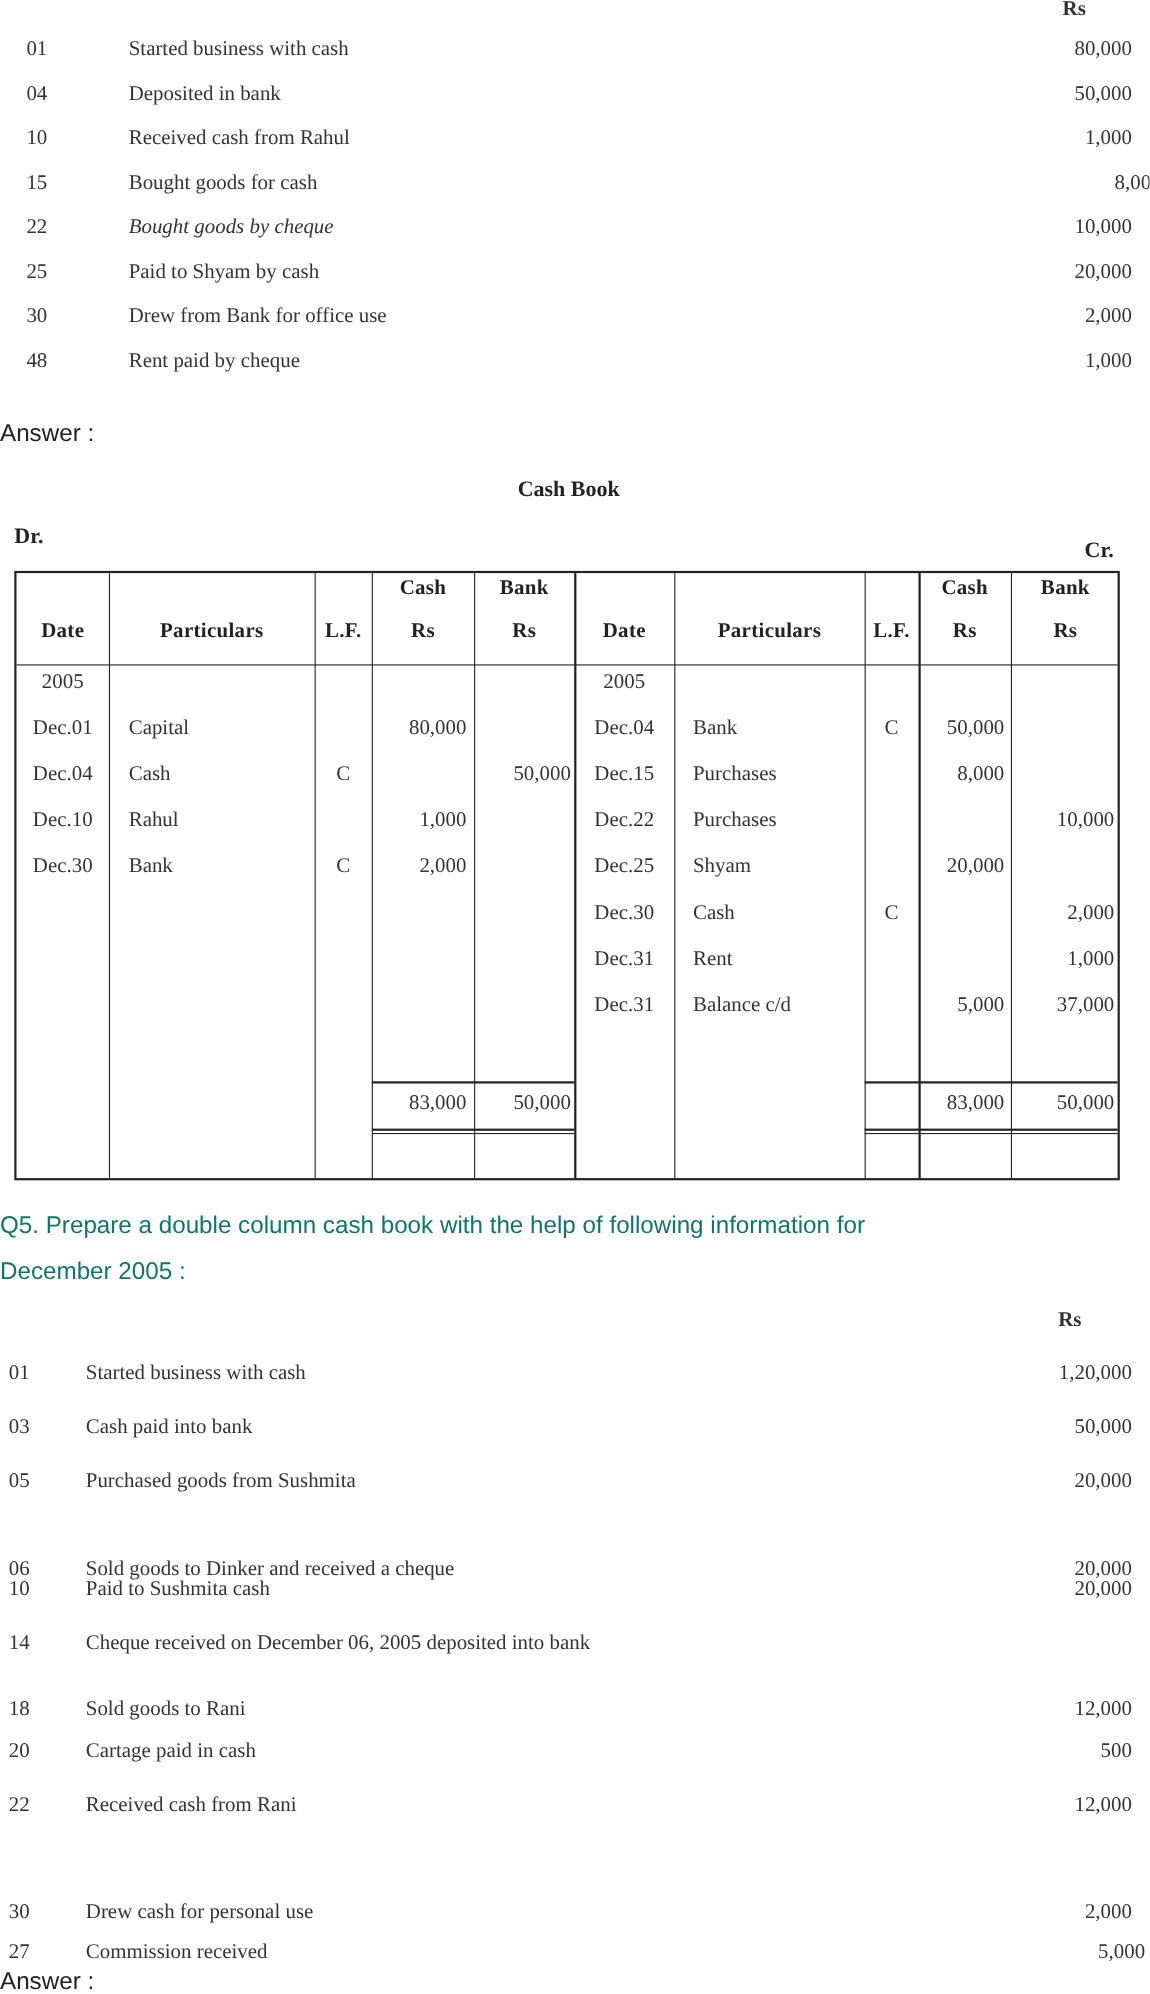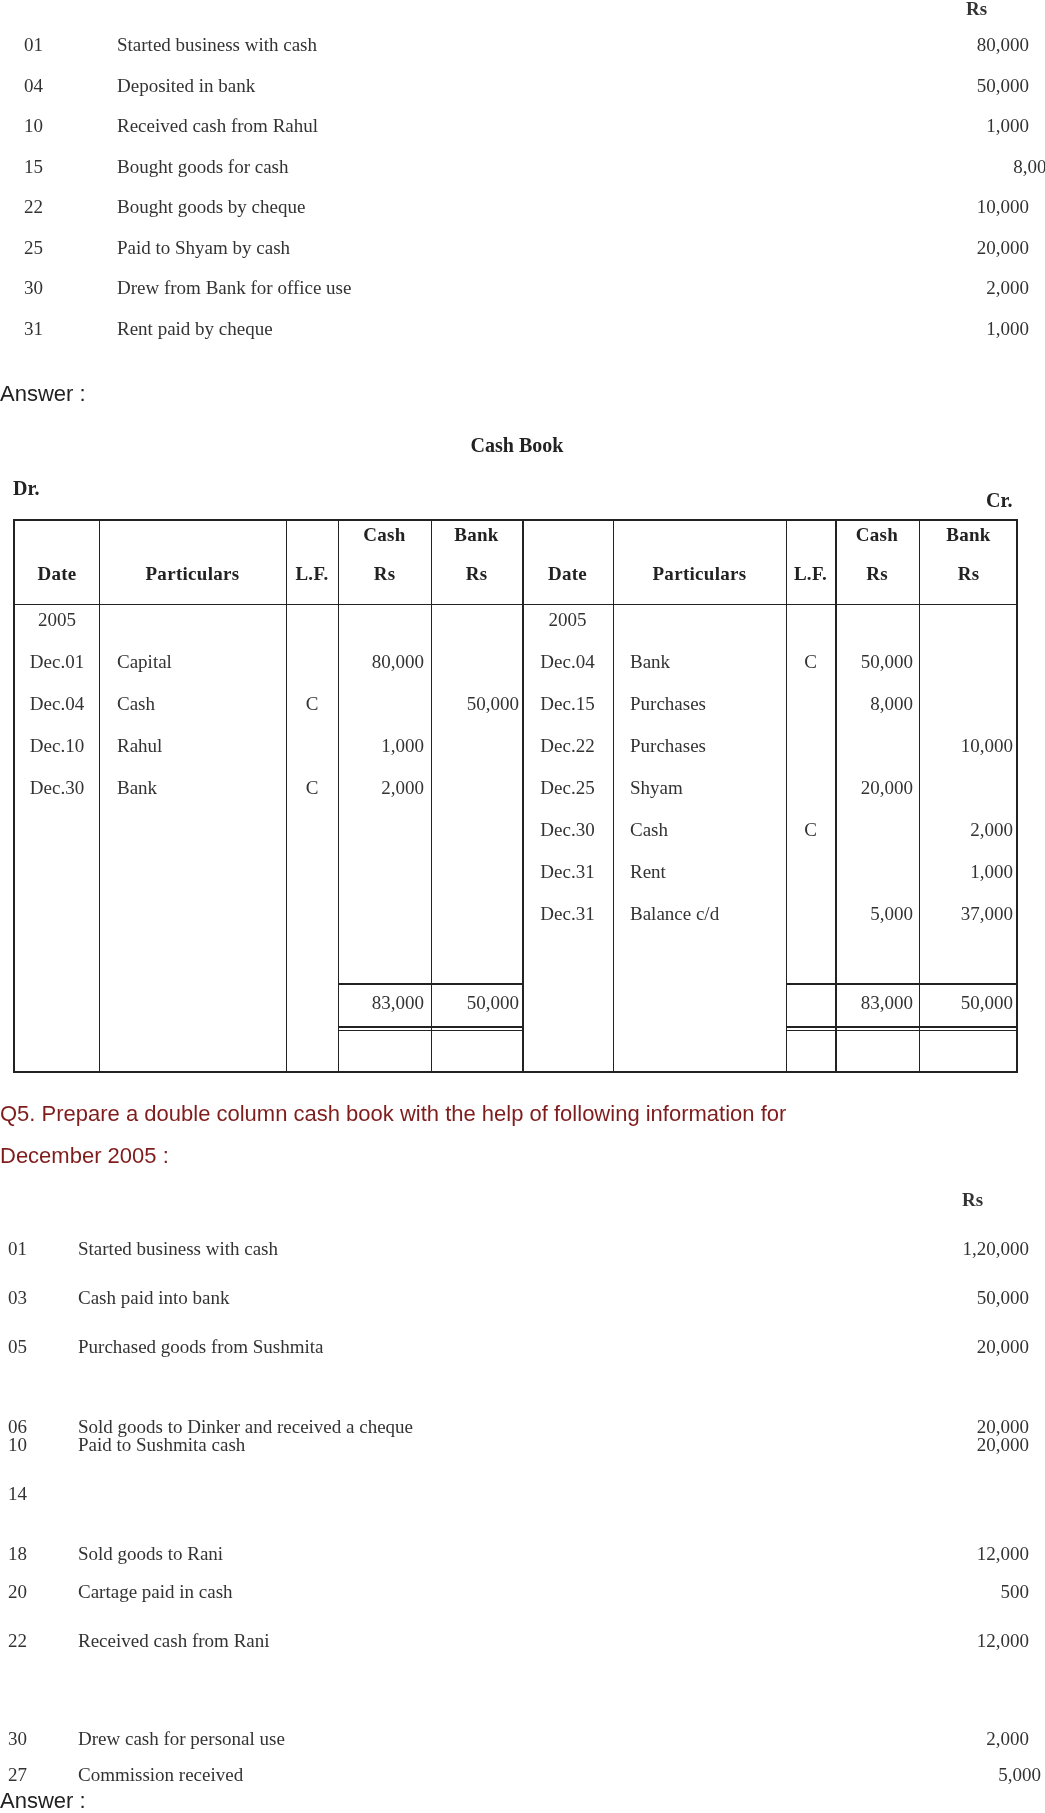--- a/index.html
+++ b/index.html
@@ -4,21 +4,21 @@
 <style>
   html, body { margin: 0; padding: 0; background: #ffffff; }
   body { width: 1045px; height: 1813px; position: relative; overflow: hidden; color: #222; }
   .tx-row { position: absolute; left: 0; width: 1045px; height: 28px; font-family: "Liberation Serif", serif; font-size: 19px; color: #333; }
   .tx-row .d { position: absolute; top: 0; }
   .tx-row .t { position: absolute; top: 0; }
   .tx-row .v { position: absolute; top: 0; right: 16px; text-align: right; }
   .rs-head { position: absolute; font-family: "Liberation Serif", serif; font-weight: bold; font-size: 19px; color: #333; }
 
   .answer { position: absolute; left: 0; font-family: "Liberation Sans", sans-serif; font-size: 22px; color: #222; }
-  .q-text { position: absolute; left: 0; font-family: "Liberation Sans", sans-serif; font-size: 22px; color: #7f1d1d; line-height: 42px; width: 872px; }
+  .q-text { position: absolute; left: 0; font-family: "Liberation Sans", sans-serif; font-size: 22px; color: #0f766e; line-height: 42px; width: 872px; }
 
   .cb-title { position: absolute; left: 0; width: 1034px; text-align: center; font-family: "Liberation Serif", serif; font-weight: bold; font-size: 20px; color: #222; }
   .drcr { position: absolute; font-family: "Liberation Serif", serif; font-weight: bold; font-size: 20px; color: #222; }
 
   
   .cb { position: absolute; left: 13px; top: 519px; width: 1005px; height: 554px; border: 2px solid #222; box-sizing: border-box; }
   .vline { position: absolute; top: 0; bottom: 0; width: 0; border-left: 1.5px solid #222; }
   .vline.thick { border-left: 2px solid #222; }
   .hline { position: absolute; height: 0; border-top: 1.5px solid #222; }
   .hcell { position: absolute; font-family: "Liberation Serif", serif; font-weight: bold; font-size: 19px; color: #222; text-align: center; letter-spacing: 0.3px; }
@@ -47,35 +47,35 @@
     <span class="t" style="left:117px;">Received cash from Rahul</span>
     <span class="v">1,000</span>
   </div>
   <div class="tx-row" style="top:156px;padding-left:27px;">
     <span class="d" style="left:24px;">15</span>
     <span class="t" style="left:117px;">Bought goods for cash</span>
     <span class="v">8,000</span>
   </div>
   <div class="tx-row" style="top:196px;">
     <span class="d" style="left:24px;">22</span>
-    <span class="t" style="left:117px;">Bought goods by cheque</span>
+    <span class="t" style="left:117px;font-style:italic;">Bought goods by cheque</span>
     <span class="v">10,000</span>
   </div>
   <div class="tx-row" style="top:237px;">
     <span class="d" style="left:24px;">25</span>
     <span class="t" style="left:117px;">Paid to Shyam by cash</span>
     <span class="v">20,000</span>
   </div>
   <div class="tx-row" style="top:277px;">
     <span class="d" style="left:24px;">30</span>
     <span class="t" style="left:117px;">Drew from Bank for office use</span>
     <span class="v">2,000</span>
   </div>
   <div class="tx-row" style="top:318px;">
-    <span class="d" style="left:24px;">31</span>
+    <span class="d" style="left:24px;">48</span>
     <span class="t" style="left:117px;">Rent paid by cheque</span>
     <span class="v">1,000</span>
   </div>
 </div>
 
 <div class="answer" style="top:381px;">Answer :</div>
 
 <div class="cb-title" style="top:434px;">Cash Book</div>
 <div class="drcr" style="left:13px; top:477px;">Dr.</div>
 <div class="drcr" style="left:986px; top:489px;">Cr.</div>
@@ -233,20 +233,21 @@
     <span class="t" style="left:78px;">Sold goods to Dinker and received a cheque</span>
     <span class="v">20,000</span>
   </div>
   <div class="tx-row" style="top:1434px;">
     <span class="d" style="left:8px;">10</span>
     <span class="t" style="left:78px;">Paid to Sushmita cash</span>
     <span class="v">20,000</span>
   </div>
   <div class="tx-row" style="top:1483px;">
     <span class="d" style="left:8px;">14</span>
+    <span class="t" style="left:78px;">Cheque received on December 06, 2005 deposited into bank</span>
     <span class="v"></span>
   </div>
   <div class="tx-row" style="top:1512px;margin-top:31px;">
     <span class="d" style="left:8px;">18</span>
     <span class="t" style="left:78px;">Sold goods to Rani</span>
     <span class="v">12,000</span>
   </div>
   <div class="tx-row" style="top:1581px;">
     <span class="d" style="left:8px;">20</span>
     <span class="t" style="left:78px;">Cartage paid in cash</span>

